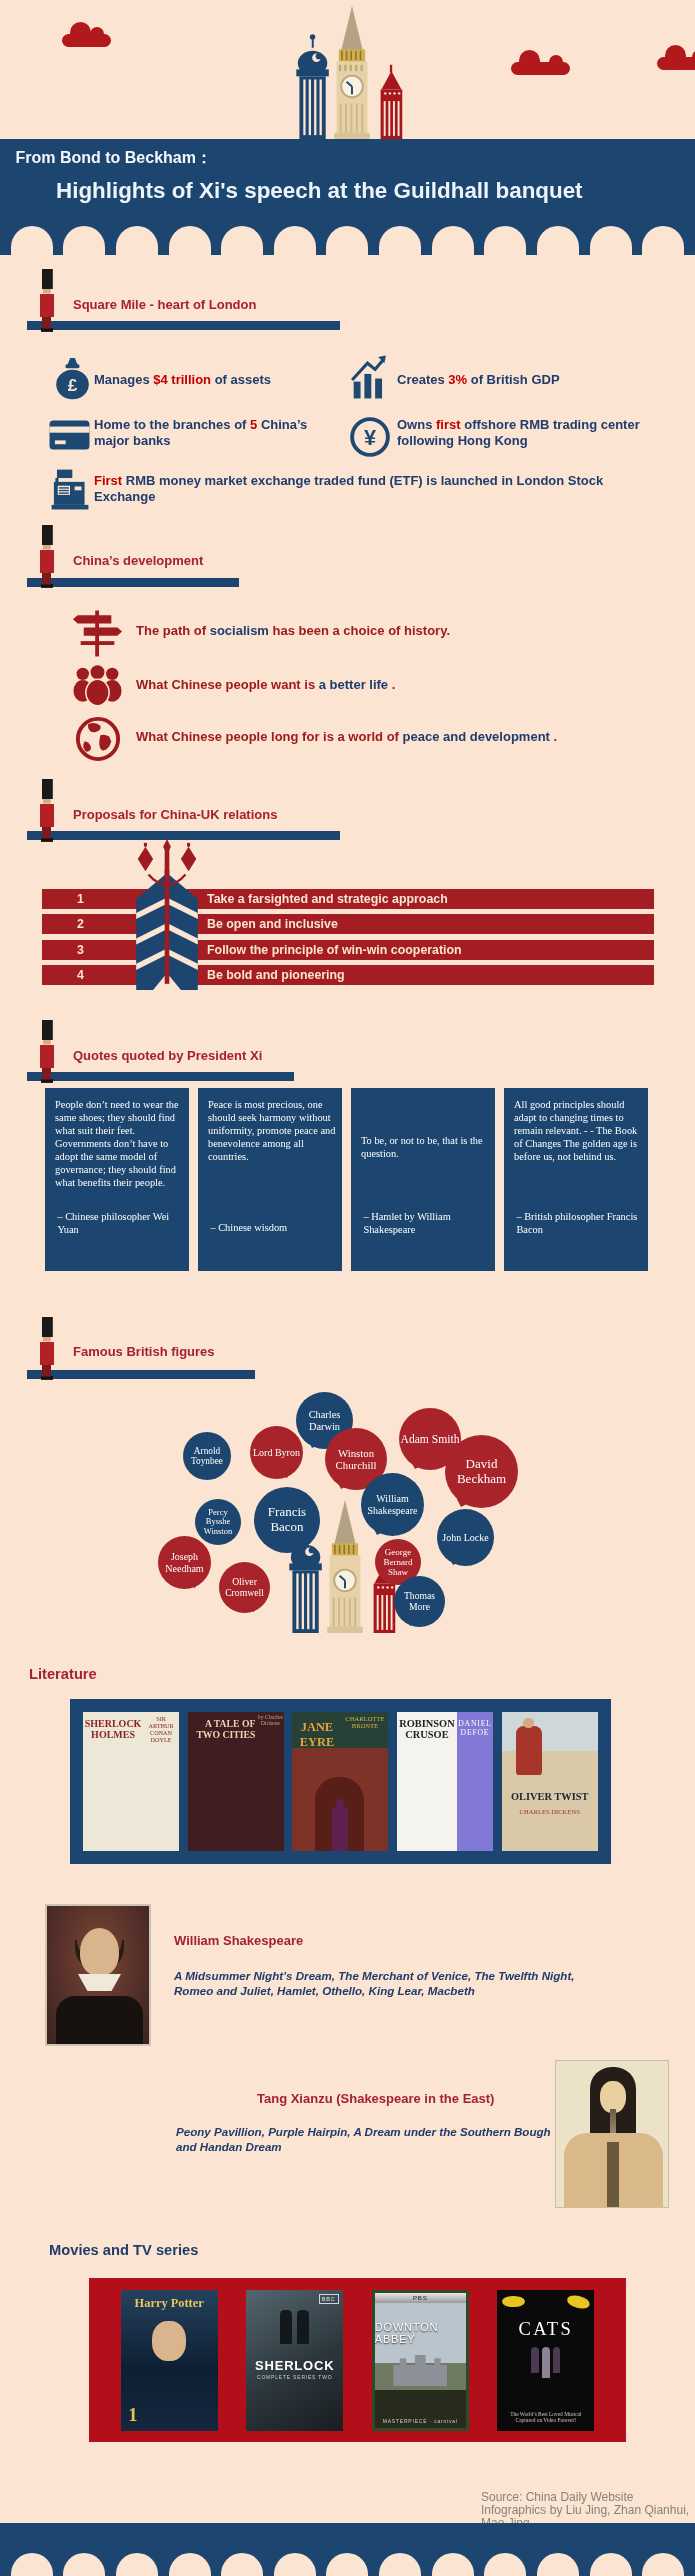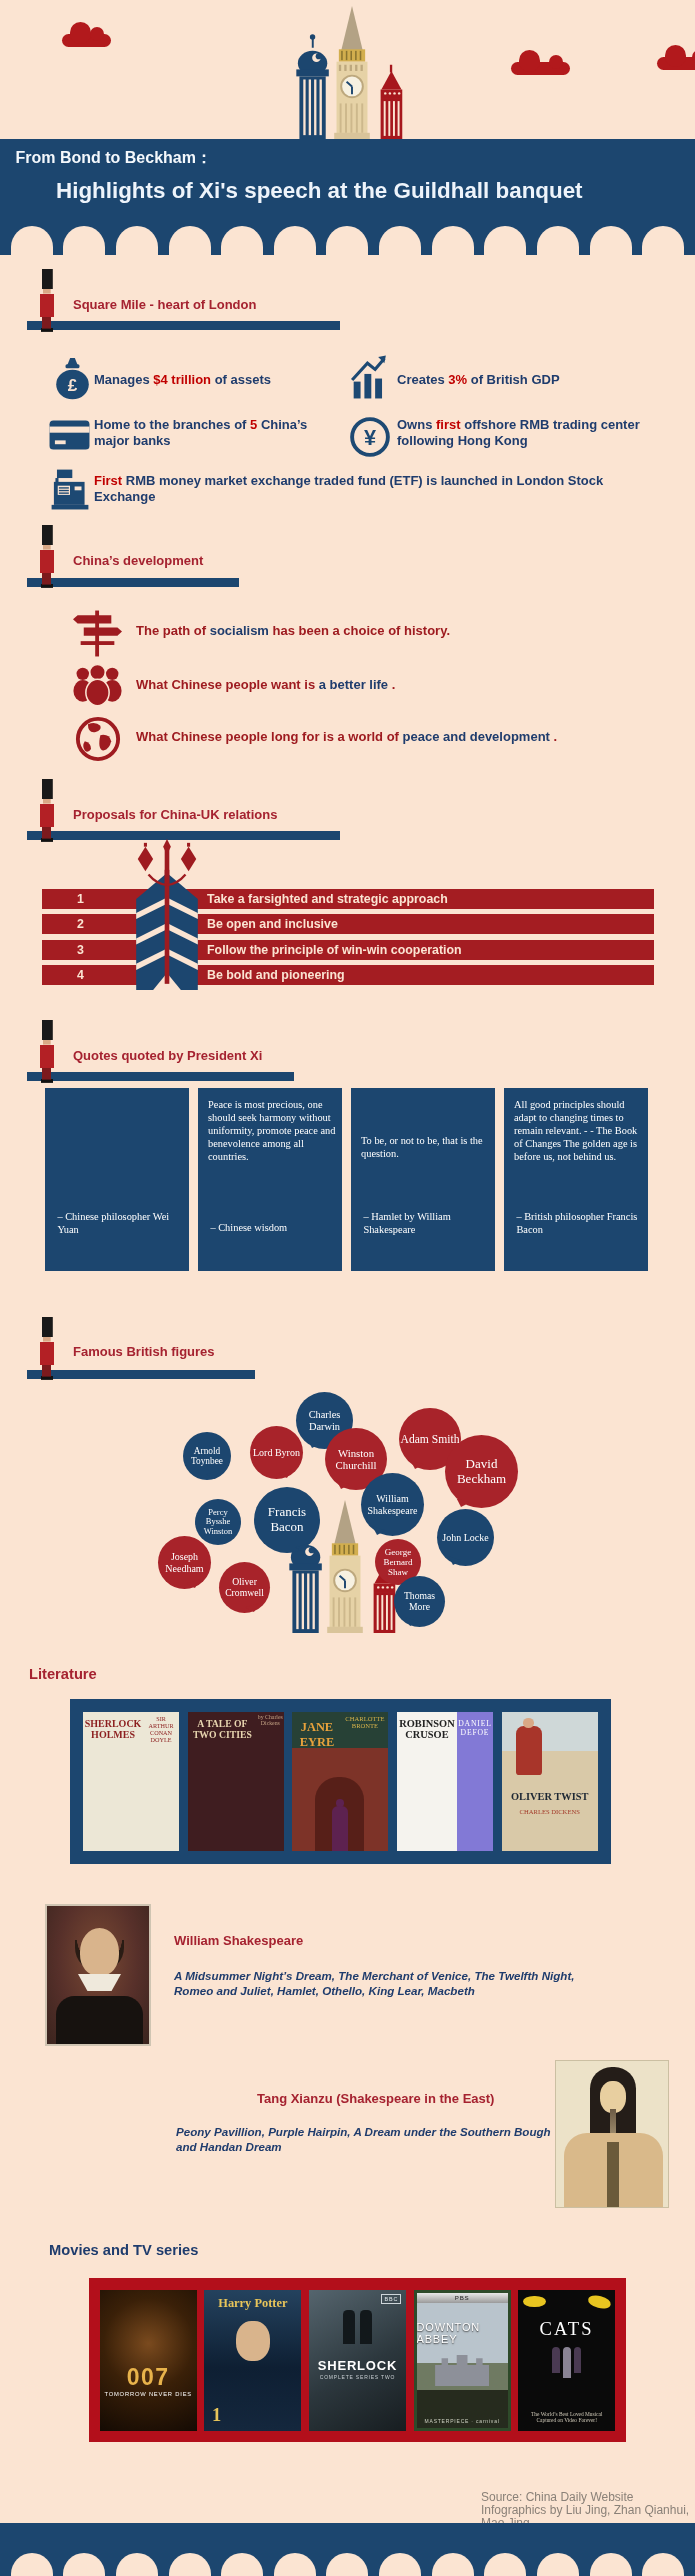--- a/index.html
+++ b/index.html
@@ -80,21 +80,21 @@
     display:flex; align-items:center; justify-content:space-evenly; padding:0 4.6px; }
   .book { width:96px; height:139px; display:flex; flex-direction:row; overflow:hidden; }
   .bk-title { font-family:"Liberation Serif", serif; font-weight:bold; text-align:center; }
   .bk-auth  { font-family:"Liberation Serif", serif; text-align:center; }
   .bk1 { background:#d8d3c6; }
   .bk1 .bk-title { background:#ece7d6; color:#8c1f1f; font-size:10px; padding:6.2px 1.5px 3.1px; }
   .bk1 .photo { flex:1; background:linear-gradient(100deg,#c9c4b8 0%,#8a857a 30%,#4a463f 60%,#262420 100%); }
   .bk1 .bk-auth { background:#ece7d6; color:#8c1f1f; font-size:6.2px; padding:3.1px 1.5px; }
   .bk2 { background:#4a3a36; }
   .bk2 .paint { flex:1; background:linear-gradient(160deg,#62788c 0%,#8c7a64 35%,#d9c4a0 55%,#3c3331 90%); }
-  .bk2 .bk-title { background:#3f1d20; color:#e8d6b0; font-size:9.7px; padding:6.2px 1.5px 1.5px; }
+  .bk2 .bk-title { background:#3f1d20; color:#e8d6b0; font-size:9.7px; padding:6.2px 1.5px 1.5px;text-align:right; }
   .bk2 .bk-auth { background:#3f1d20; color:#c2a183; font-size:5.8px; padding:1.5px 0 6.2px; }
   .bk3 { background:linear-gradient(#274136 0 26%, #7d3328 26% 100%); position:relative; }
   .bk3 .bk-title { color:#e8a23c; font-size:12.4px; padding-top:7.7px; }
   .bk3 .bk-auth { color:#d6b24a; font-size:6.6px; padding-top:3.1px; }
   .bk3 .door { position:absolute; left:23px; bottom:0; width:49px; height:74px;
     background:#571f18; border-radius:23px 23px 0 0; }
   .bk3 .lady { position:absolute; left:40px; bottom:0; width:15.5px; height:45px;
     background:#5d2250; border-radius:6.2px 6.2px 0 0; }
   .bk3 .lady::before { content:""; position:absolute; top:-7px; left:3.9px; width:7.7px; height:7.7px;
     border-radius:50%; background:#5d2250; }
@@ -384,20 +384,21 @@
     <polygon points="72,10 82,26 72,42 62,26" fill="#9e1b20"></polygon>
     <rect x="14" y="5" width="4" height="5" fill="#9e1b20"></rect>
       <rect x="70" y="5" width="4" height="5" fill="#9e1b20"></rect>
   </svg>
 
   <div class="guard" style="left:37px; top:1020px;"></div>
   <div class="sec-h" style="left:73px; top:1048px;">Quotes quoted by President Xi</div>
   <div class="rule" style="left:27px; top:1072px; width:267px;"></div>
 
   <div class="qcard q1" style="left:45px;">
+    <div>People don’t need to wear the same shoes; they should find what suit their feet. Governments don’t have to adopt the same model of governance; they should find what benefits their people.</div>
     <div class="attr">– Chinese philosopher Wei Yuan</div>
   </div>
   <div class="qcard q2" style="left:198px;">
     <div>Peace is most precious, one should seek harmony without uniformity, promote peace and benevolence among all countries.</div>
     <div class="attr">– Chinese wisdom</div>
   </div>
   <div class="qcard q3" style="left:351px;">
     <div>To be, or not to be, that is the question.</div>
     <div class="attr">– Hamlet by William Shakespeare</div>
   </div>
@@ -512,24 +513,20 @@
   <div class="tang-portrait">
     <div class="hood"></div>
     <div class="face"></div>
     <div class="beard"></div>
     <div class="robe"></div>
     <div class="sash"></div>
   </div>
 
   <div class="movies-h">Movies and TV series</div>
   <div class="mpanel">
-    <div class="poster ps1">
-      <div class="big">007</div>
-      <div class="sm">TOMORROW NEVER DIES</div>
-    </div>
     <div class="poster ps2">
       <div class="big">Harry Potter</div>
       <div class="face"></div>
       <div class="one">1</div>
     </div>
     <div class="poster ps3">
       <div class="bbc">BBC</div>
       <div class="duo">
           <i></i>
           <i></i>

